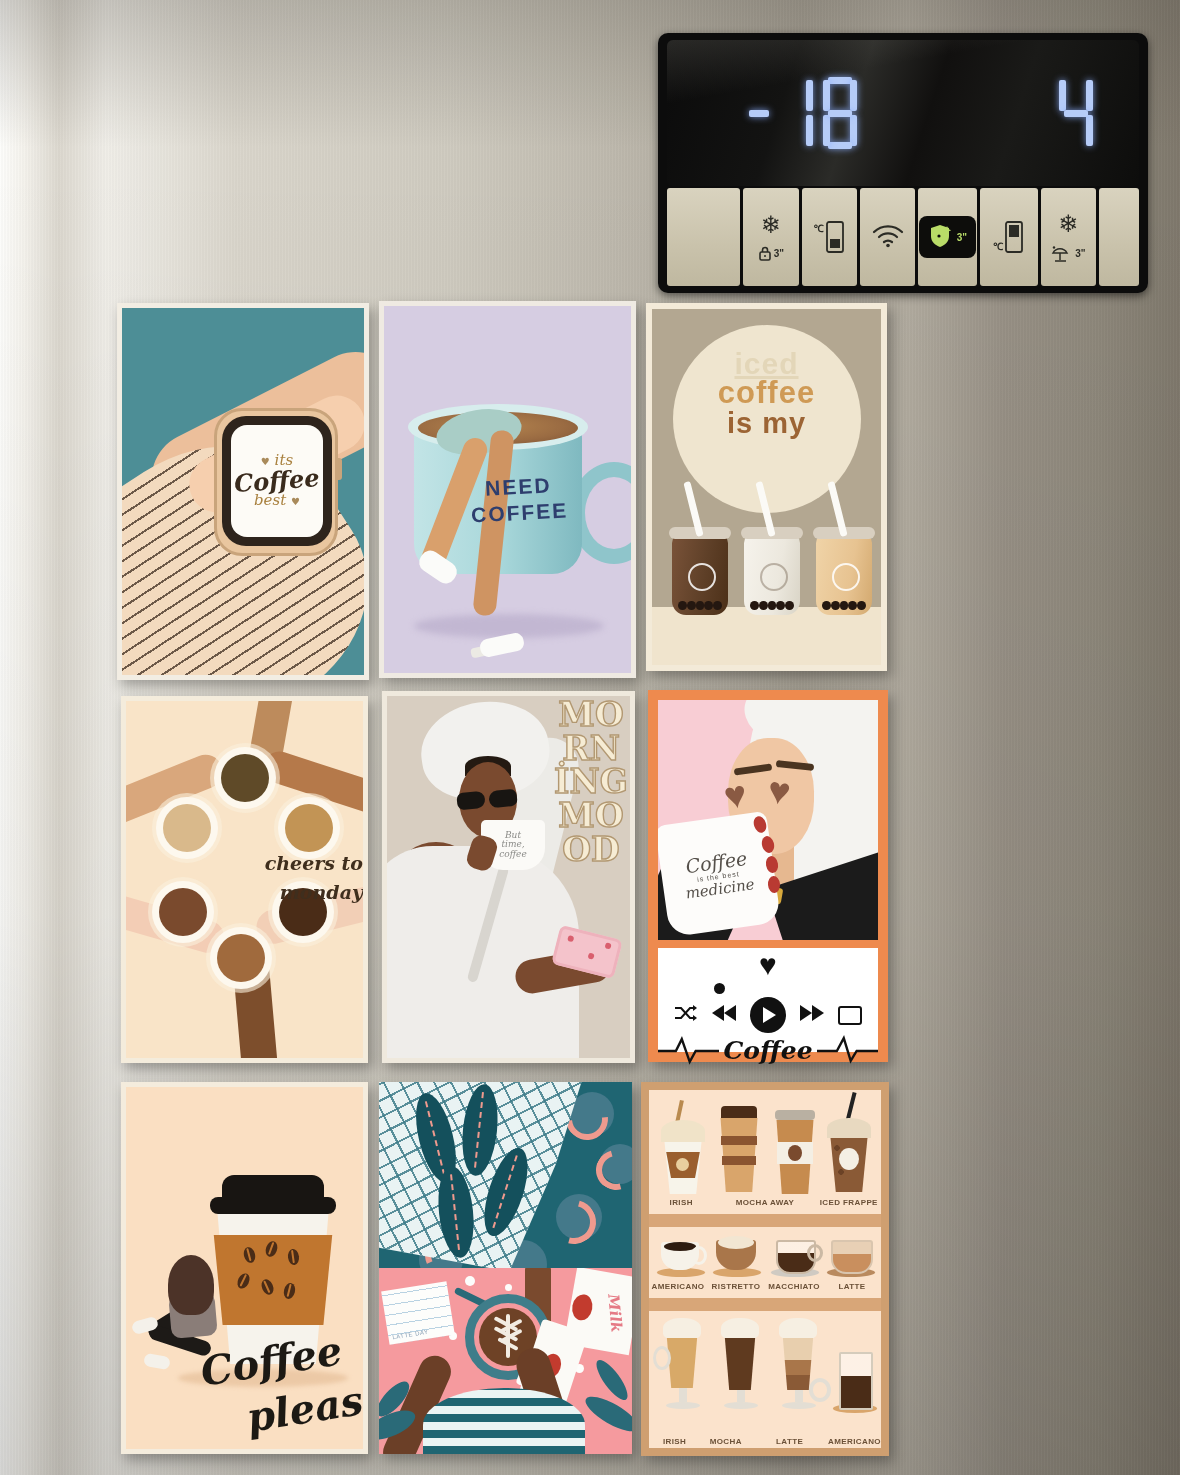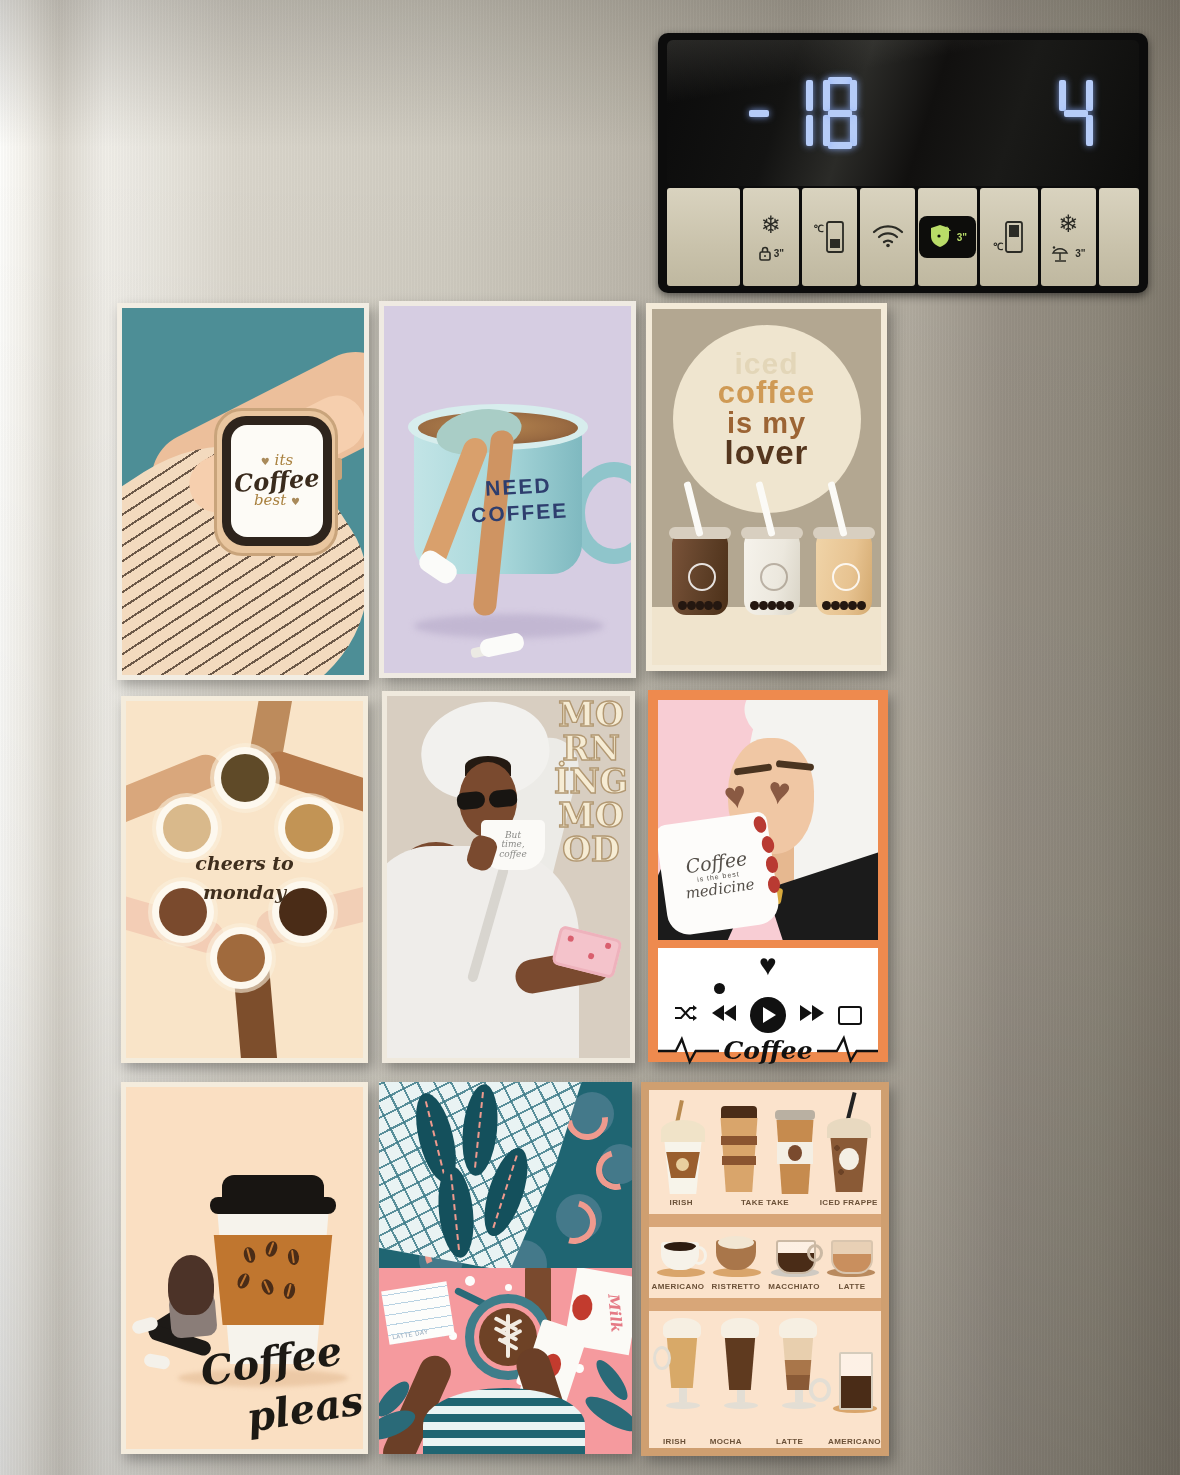--- a/index.html
+++ b/index.html
@@ -78,42 +78,42 @@
   .c2 .leg1{left:58px;top:128px;width:24px;height:142px;background:#d9a06c;border-radius:12px;transform:rotate(21deg);}
   .c2 .leg2{left:98px;top:124px;width:23px;height:186px;background:#cf9462;border-radius:11px;transform:rotate(6deg);}
   .c2 .sock{left:34px;top:250px;width:40px;height:22px;background:#fbfbf9;border-radius:10px;transform:rotate(34deg);}
   .c2 .sock2{left:96px;top:330px;width:44px;height:18px;background:#fbfbf9;border-radius:8px;transform:rotate(-12deg);
      box-shadow:-14px 2px 0 -4px #eceae4;}
 
   
   .c3{left:646px;top:303px;width:241px;height:368px;border:6px solid #f3ead8;background:#b3a791;}
   .c3 .circle{left:50%;top:16px;transform:translateX(-50%);width:188px;height:188px;border-radius:50%;background:#efe5cf;}
   .c3 .groovy{left:0;right:0;top:40px;text-align:center;font-weight:800;line-height:.98;letter-spacing:1px;}
-  .c3 .g1{font-size:30px;color:#e3d6b8;}
+  .c3 .g1{font-size:30px;color:#e3d6b8;text-decoration:underline;}
   .c3 .g2{font-size:31px;color:#cf9a55;}
   .c3 .g3{font-size:29px;color:#9c6434;}
   .c3 .g4{font-size:33px;color:#55361e;}
   .c3 .floor{left:0;right:0;bottom:0;height:58px;background:#f0e4cd;}
   .c3 .jar{width:56px;height:82px;border-radius:10px 10px 14px 14px;position:absolute;top:224px;}
   .c3 .jar .neck{position:absolute;left:-3px;top:-6px;right:-3px;height:12px;background:#d8cfc0;border-radius:6px;}
   .c3 .jar .straw{position:absolute;left:18px;top:-52px;width:7px;height:56px;background:#fbfaf6;border-radius:3px;transform:rotate(-14deg);}
   .c3 .jar .stamp{position:absolute;left:16px;top:30px;width:24px;height:24px;border:2px solid rgba(255,255,255,.85);border-radius:50%;}
   .c3 .boba{position:absolute;bottom:4px;left:6px;right:6px;height:10px;display:flex;justify-content:space-between;}
   .c3 .boba i{width:9px;height:9px;border-radius:50%;background:#241710;}
   .c3 .j1{left:20px;background:linear-gradient(100deg,#7a5339 0%,#5f4028 55%,#4c3018 100%);}
   .c3 .j2{left:92px;background:linear-gradient(100deg,#f6f3ec 0%,#ece8de 60%,#d9d4c6 100%);}
   .c3 .j3{left:164px;background:linear-gradient(100deg,#f0d4a8 0%,#e7c391 60%,#d3a96f 100%);}
 
   
   .c4{left:121px;top:696px;width:247px;height:367px;border:5px solid #f4ecdc;background:#f9e4c8;}
   .c4 .arm{position:absolute;border-radius:18px;}
   .c4 .cup{position:absolute;width:62px;height:62px;border-radius:50%;background:#fdf8ee;
      box-shadow:0 0 0 4px rgba(250,240,220,.6);}
   .c4 .cup i{position:absolute;left:7px;top:7px;width:48px;height:48px;border-radius:50%;display:block;}
-  .c4 .ctext{left:0;right:0;top:148px;text-align:center;font-family:"DejaVu Serif",serif;font-style:italic;
+  .c4 .ctext{left:0;right:0;top:148px;text-align:right;font-family:"DejaVu Serif",serif;font-style:italic;
      font-weight:bold;font-size:19px;color:#3f2e1d;line-height:1.5;}
 
   
   .c5{left:382px;top:691px;width:253px;height:372px;border:5px solid #efe9dd;background:#d8cec1;}
   .c5 .mm{right:2px;top:2px;width:74px;text-align:center;font-family:"DejaVu Serif",serif;font-weight:bold;
      font-size:33px;line-height:1.02;color:#f6ecd4;-webkit-text-stroke:1.4px #b29872;}
   .c5 .towel{left:34px;top:6px;width:128px;height:96px;background:#f2f1ee;border-radius:50% 50% 44% 44%;transform:rotate(-8deg);}
   .c5 .towel2{left:120px;top:40px;width:58px;height:170px;background:#ecebe7;border-radius:30px;transform:rotate(14deg);}
   .c5 .face{left:72px;top:66px;width:58px;height:76px;background:#7a4a2f;border-radius:50%;}
   .c5 .hairline{left:78px;top:60px;width:46px;height:20px;background:#241a12;border-radius:50% 50% 0 0;}
@@ -364,21 +364,20 @@
   </div>
 </div>
 
 <div class="card c3">
   <div class="inner">
     <div class="shape circle"></div>
     <div class="shape groovy">
       <div class="g1">iced</div>
       <div class="g2">coffee</div>
       <div class="g3">is my</div>
-      <div class="g4">lover</div>
     </div>
     <div class="shape floor"></div>
     <div class="shape jar j1">
       <span class="neck"></span>
         <span class="straw"></span>
         <span class="stamp"></span>
       <span class="boba">
           <i></i>
           <i></i>
           <i></i>
@@ -637,21 +636,21 @@
     </div>
     <div class="cupslot" style="left:176px;top:10px;width:48px;height:94px;">
       <div style="position:absolute;left:24px;top:-8px;width:4px;height:30px;background:#222;transform:rotate(14deg);"></div>
       <div class="dome" style="position:absolute;left:2px;top:18px;width:44px;height:20px;background:#e8d9c0;"></div>
       <div class="trap" style="position:absolute;left:2px;top:38px;width:44px;height:54px;
            background:radial-gradient(circle 3px at 10px 10px,#6b4226 90%,transparent),radial-gradient(circle 3px at 26px 22px,#6b4226 90%,transparent),radial-gradient(circle 3px at 14px 34px,#6b4226 90%,transparent),#8a5a36;"></div>
       <div style="position:absolute;left:14px;top:48px;width:20px;height:22px;border-radius:50%;background:#f4efe4;"></div>
     </div>
     <div class="lblrow" style="top:108px;">
       <span>IRISH</span>
-      <span style="flex:1.6;">TAKE TAKE</span>
+      <span style="flex:1.6;">MOCHA AWAY</span>
       <span>ICED FRAPPE</span>
     </div>
     <div class="band" style="top:124px;"></div>
 
     <div class="cupslot" style="left:6px;top:146px;width:52px;height:42px;">
       <div class="saucer9" style="left:2px;top:32px;width:48px;height:9px;"></div>
       <div style="position:absolute;left:6px;top:6px;width:38px;height:28px;background:#f6f2e9;border-radius:3px 3px 16px 16px;"></div>
       <div style="position:absolute;left:9px;top:6px;width:32px;height:9px;background:#2e1c10;border-radius:50%;"></div>
       <div style="position:absolute;right:0;top:10px;width:10px;height:13px;border:3px solid #f6f2e9;border-radius:50%;"></div>
     </div>

